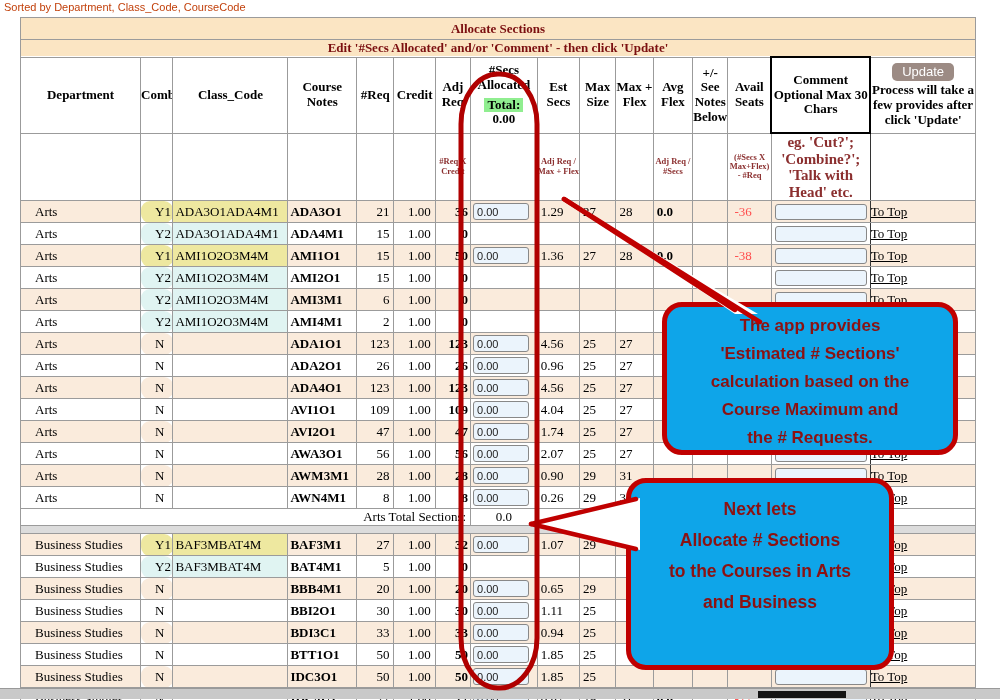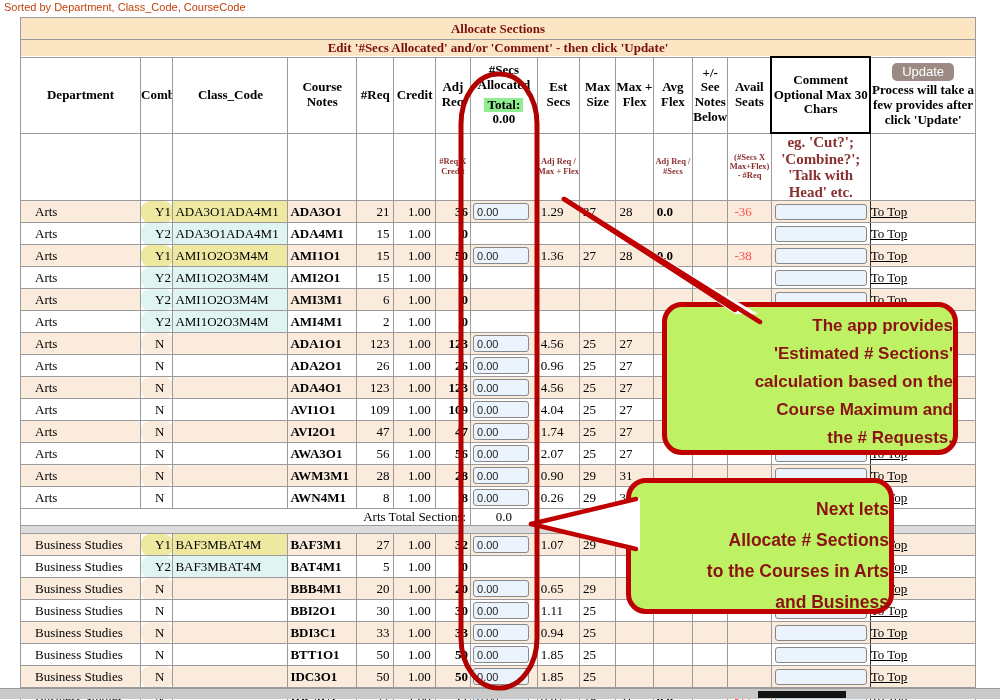--- a/index.html
+++ b/index.html
@@ -49,25 +49,25 @@
   input.alloc-input{width:56px;height:17px;background:#EBF4FC;border:1px solid #888;
         border-radius:3px;font-family:"Liberation Sans",sans-serif;font-size:11px;
         padding:0 3px;color:#222;margin-left:2px;box-sizing:border-box;}
   input.comment-input{width:92px;height:16px;background:#EBF4FC;border:1px solid #888;
         border-radius:3px;display:block;margin:0 auto;box-sizing:border-box;}
   tr.totalrow td{height:16px;font-size:13px;background:#fff;}
   tr.totalrow td.tlabel{text-align:right;padding-right:4px;}
   tr.totalrow td.tval{text-align:center;}
   tr.seprow td{height:7px;background:#DCDCDC;}
   
-  .callout{position:absolute;background:#bef264;border:5px solid #C00000;border-radius:20px;
-           color:#8B1212;font-weight:bold;text-align:right;white-space:pre-line;
+  .callout{position:absolute;background:#0ea5e9;border:5px solid #C00000;border-radius:20px;
+           color:#8B1212;font-weight:bold;text-align:center;white-space:pre-line;
            font-family:"Liberation Sans",sans-serif;z-index:30;box-sizing:border-box;}
   #callout1{left:662px;top:302px;width:296px;height:153px;font-size:17px;line-height:28px;padding-top:5px;}
-  #callout2{left:626px;top:478px;width:268px;height:136px;font-size:17.5px;line-height:31px;padding-top:11px;}
+  #callout2{left:626px;top:478px;width:268px;height:192px;font-size:17.5px;line-height:31px;padding-top:11px;}
   #overlay{position:absolute;left:0;top:0;width:1000px;height:700px;z-index:40;pointer-events:none;}
   .bottom-band{position:absolute;left:0;top:688px;width:1000px;height:10px;background:#C9C9C9;border-top:1px solid #999;}
   .bottom-dark{position:absolute;left:758px;top:691px;width:88px;height:7px;background:#141414;}
 </style>
 </head>
 <body>
 
 <div class="sorted-line">Sorted by Department, Class_Code, CourseCode</div>
 
 <div class="tablewrap">

